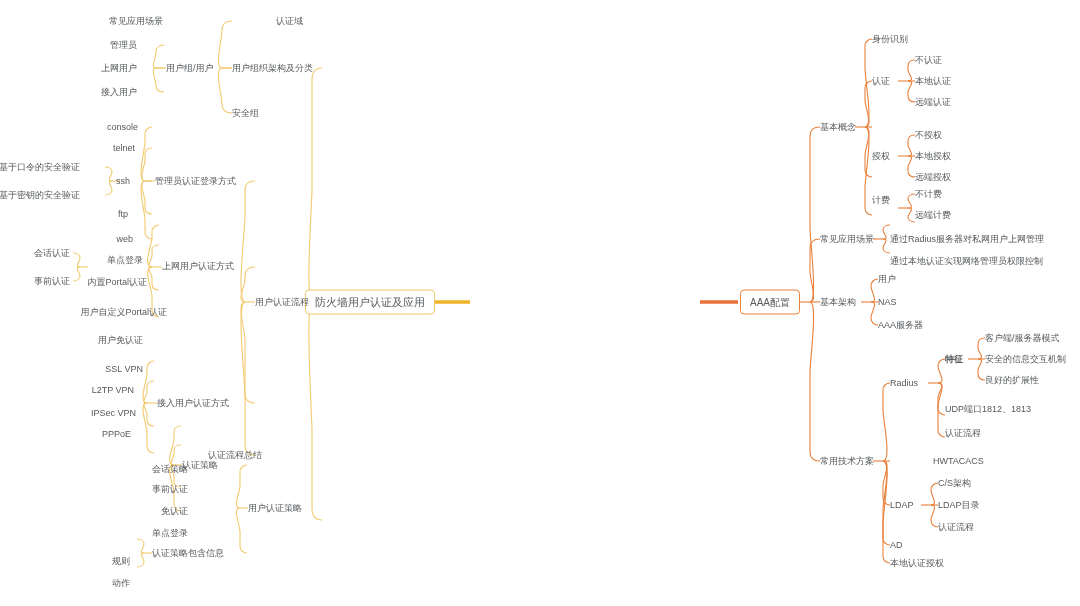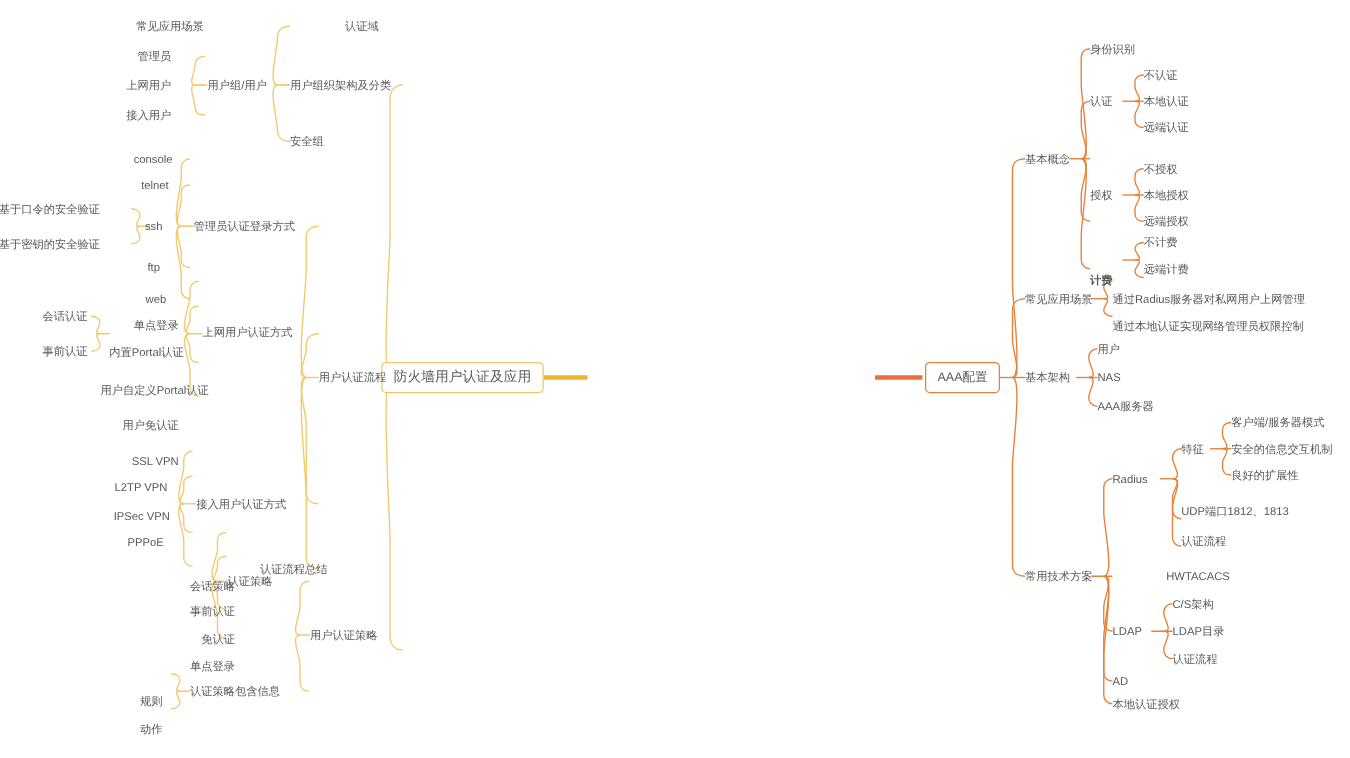--- a/index.html
+++ b/index.html
@@ -240,41 +240,41 @@
   <div class="box aaa" style="left:740px;top:302px;text-align:center;">AAA配置</div>
 
   <div class="node" style="left:820px;top:127px;">基本概念</div>
   <div class="node" style="left:820px;top:239px;">常见应用场景</div>
   <div class="node" style="left:820px;top:302px;">基本架构</div>
   <div class="node" style="left:820px;top:461px;">常用技术方案</div>
 
   <div class="node" style="left:872px;top:39px;">身份识别</div>
   <div class="node" style="left:872px;top:81px;">认证</div>
   <div class="node" style="left:872px;top:156px;">授权</div>
-  <div class="node" style="left:872px;top:224px;font-weight:bold;">计费</div>
+  <div class="node" style="left:872px;top:200px;">计费</div>
   <div class="node" style="left:890px;top:239px;">通过Radius服务器对私网用户上网管理</div>
   <div class="node" style="left:890px;top:261px;">通过本地认证实现网络管理员权限控制</div>
   <div class="node" style="left:878px;top:279px;">用户</div>
   <div class="node" style="left:878px;top:302px;">NAS</div>
   <div class="node" style="left:878px;top:325px;">AAA服务器</div>
   <div class="node" style="left:890px;top:383px;">Radius</div>
   <div class="node" style="left:890px;top:461px;margin-left:43px;">HWTACACS</div>
   <div class="node" style="left:890px;top:505px;">LDAP</div>
   <div class="node" style="left:890px;top:545px;">AD</div>
   <div class="node" style="left:890px;top:563px;">本地认证授权</div>
 
   <div class="node" style="left:915px;top:60px;">不认证</div>
   <div class="node" style="left:915px;top:81px;">本地认证</div>
   <div class="node" style="left:915px;top:102px;">远端认证</div>
   <div class="node" style="left:915px;top:135px;">不授权</div>
   <div class="node" style="left:915px;top:156px;">本地授权</div>
   <div class="node" style="left:915px;top:177px;">远端授权</div>
   <div class="node" style="left:915px;top:194px;">不计费</div>
   <div class="node" style="left:915px;top:215px;">远端计费</div>
-  <div class="node" style="left:945px;top:359px;">特征</div>
+  <div class="node" style="left:945px;top:359px;font-weight:bold;">特征</div>
   <div class="node" style="left:945px;top:409px;">UDP端口1812、1813</div>
   <div class="node" style="left:945px;top:433px;">认证流程</div>
   <div class="node" style="left:938px;top:483px;">C/S架构</div>
   <div class="node" style="left:938px;top:505px;">LDAP目录</div>
   <div class="node" style="left:938px;top:527px;">认证流程</div>
 
   <div class="node" style="left:985px;top:338px;">客户端/服务器模式</div>
   <div class="node" style="left:985px;top:359px;">安全的信息交互机制</div>
   <div class="node" style="left:985px;top:380px;">良好的扩展性</div>
 

